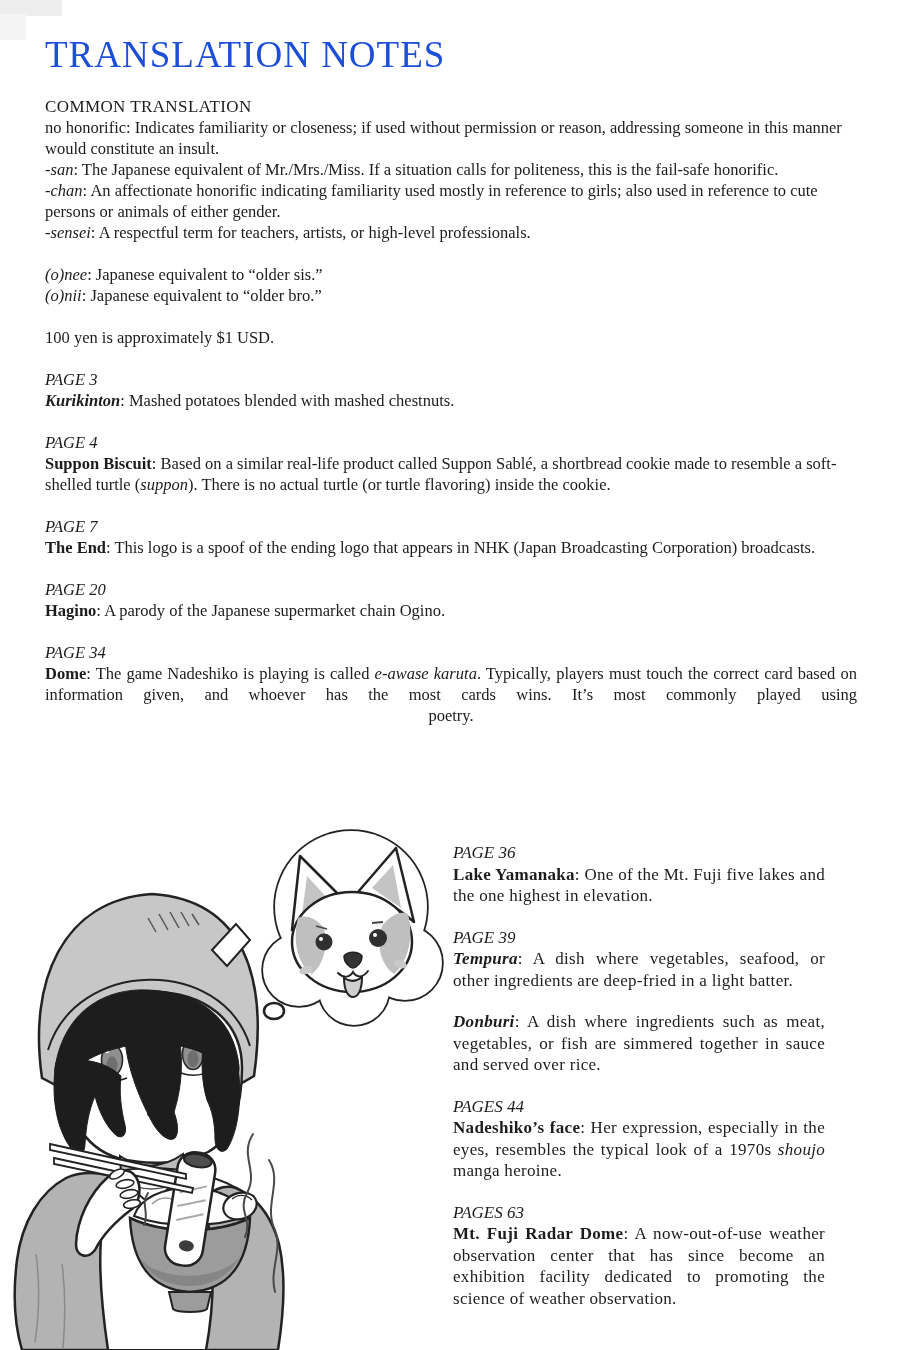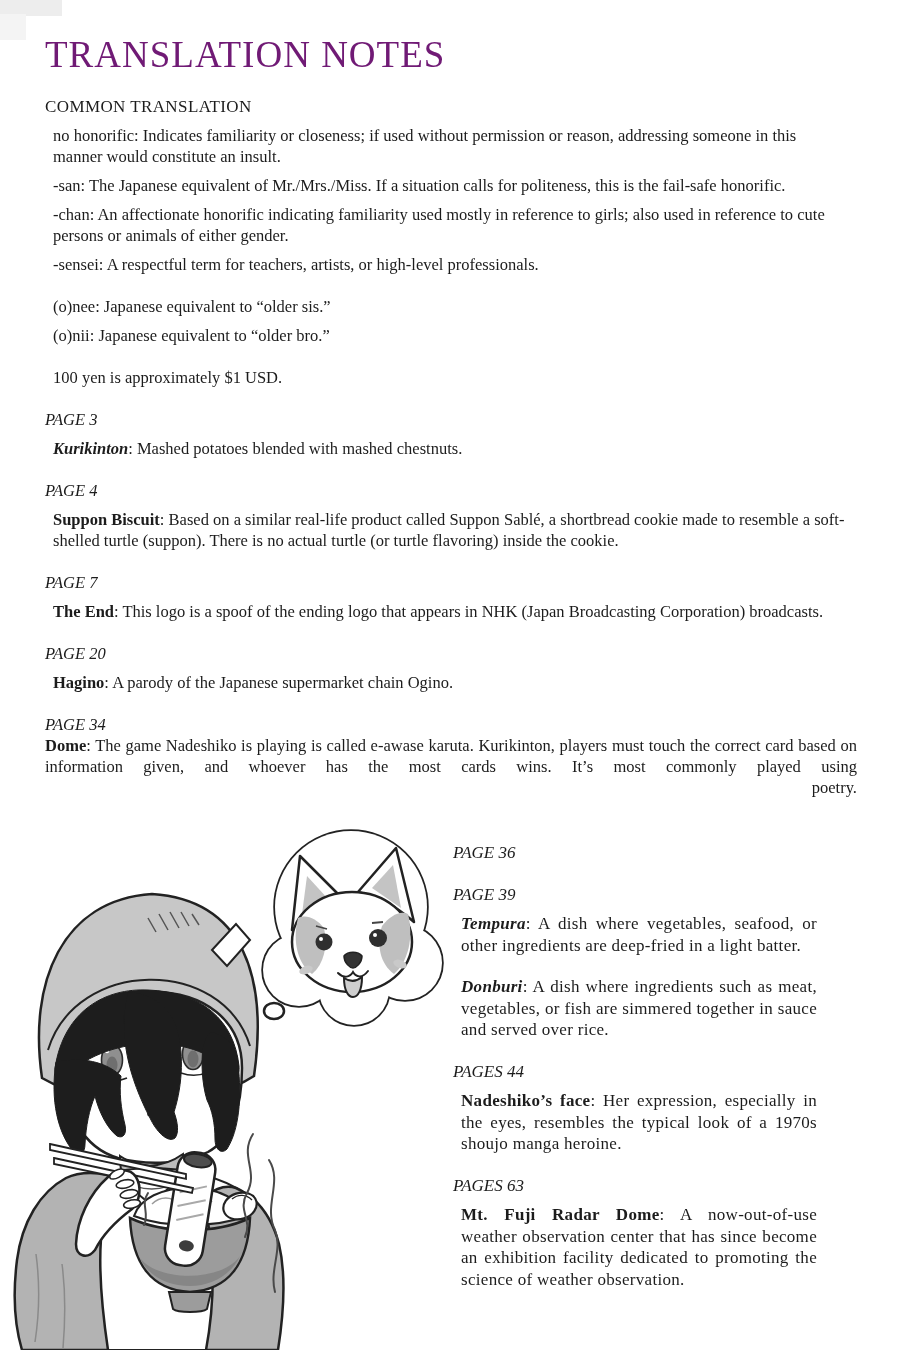--- a/index.html
+++ b/index.html
@@ -6,31 +6,31 @@
   body{
     width:900px;height:1350px;position:relative;background:#ffffff;
     font-family:"Liberation Serif","DejaVu Serif",serif;color:#1c1c1c;
     overflow:hidden;
   }
   .corner-smudge{position:absolute;left:0;top:0;width:62px;height:16px;background:#ededed;}
   .corner-smudge2{position:absolute;left:0;top:14px;width:26px;height:26px;background:#f4f4f4;}
   .content{position:absolute;left:45px;top:0;width:812px;}
   h1.title{
     margin:36px 0 8px 0;font-size:37px;font-weight:400;line-height:1.05;
-    letter-spacing:1px;color:#701a75;
+    letter-spacing:1px;color:#1d4ed8;
   }
   .sec-heading{margin-top:22px;font-size:17px;letter-spacing:0.4px;}
-  p.body-p{margin:8px;font-size:16.5px;line-height:21px;text-align:left;}
-  .i{}
+  p.body-p{margin:0;font-size:16.5px;line-height:21px;text-align:left;}
+  .i{font-style:italic;}
   .b{font-weight:bold;font-family:Liberation Serif, serif;}
   .bi{font-weight:bold;font-style:italic;text-align:center;}
   .block{margin-top:21px;}
   .page-head{font-style:italic;font-size:16.5px;line-height:21px;}
   p.cards{margin:0;font-size:16.5px;line-height:21px;text-align:justify;text-align-last:justify;}
-  .center-line{font-size:16.5px;line-height:21px;text-align:right;}
+  .center-line{font-size:16.5px;line-height:21px;text-align:center;}
   
   .illustration{position:absolute;left:6px;top:822px;width:450px;height:528px;}
   .right-col{position:absolute;left:453px;top:830px;width:372px;}
   .right-col .page-head{font-size:17px;line-height:21.5px;margin-top:12px;}
   .right-col p.body-p{font-size:17px;line-height:21.5px;letter-spacing:0.3px;text-align:justify;}
   .rblock{margin-top:20px;}
   .rblock.first{margin-top:0;}
 </style>
 </head>
 <body>
@@ -72,21 +72,21 @@
     <p class="body-p"><span class="b">The End</span><span>: This logo is a spoof of the ending logo that appears in NHK (Japan Broadcasting Corporation) broadcasts.</span></p>
   </div>
 
   <div class="block">
     <div class="page-head">PAGE 20</div>
     <p class="body-p"><span class="b">Hagino</span><span>: A parody of the Japanese supermarket chain Ogino.</span></p>
   </div>
 
   <div class="block">
     <div class="page-head">PAGE 34</div>
-    <p class="cards"><span class="b">Dome</span><span>: The game Nadeshiko is playing is called </span><span class="i">e-awase karuta</span><span>. Kurikinton, players must touch the correct card based on information given, and whoever has the most cards wins. It’s most commonly played using</span></p>
+    <p class="cards"><span class="b">Dome</span><span>: The game Nadeshiko is playing is called </span><span class="i">e-awase karuta</span><span>. Typically, players must touch the correct card based on information given, and whoever has the most cards wins. It’s most commonly played using</span></p>
     <div class="center-line">poetry.</div>
   </div>
 </div>
 
 <svg class="illustration" viewBox="0 0 450 528" xmlns="http://www.w3.org/2000/svg">
 
   <g>
     <g stroke="#222" stroke-width="3.5" fill="none">
       <circle cx="345" cy="85" r="76"></circle>
         <circle cx="293" cy="148" r="36"></circle>
@@ -203,20 +203,21 @@
       <path d="M 247,312 C 233,334 253,349 241,371 C 231,389 247,397 239,415"></path>
       <path d="M 263,338 C 277,360 257,384 269,408 C 277,428 263,448 269,470"></path>
       <path d="M 142,371 C 134,383 144,391 138,403"></path>
     </g>
   </g>
 </svg>
 
 <div class="right-col">
   <div class="rblock first">
     <div class="page-head">PAGE 36</div>
+    <p class="body-p"><span class="b">Lake Yamanaka</span><span>: One of the Mt. Fuji five lakes and the one highest in elevation.</span></p>
   </div>
   <div class="rblock">
     <div class="page-head">PAGE 39</div>
     <p class="body-p"><span class="bi">Tempura</span><span>: A dish where vegetables, seafood, or other ingredients are deep-fried in a light batter.</span></p>
   </div>
   <div class="rblock">
     <p class="body-p"><span class="bi">Donburi</span><span>: A dish where ingredients such as meat, vegetables, or fish are simmered together in sauce and served over rice.</span></p>
   </div>
   <div class="rblock">
     <div class="page-head">PAGES 44</div>

